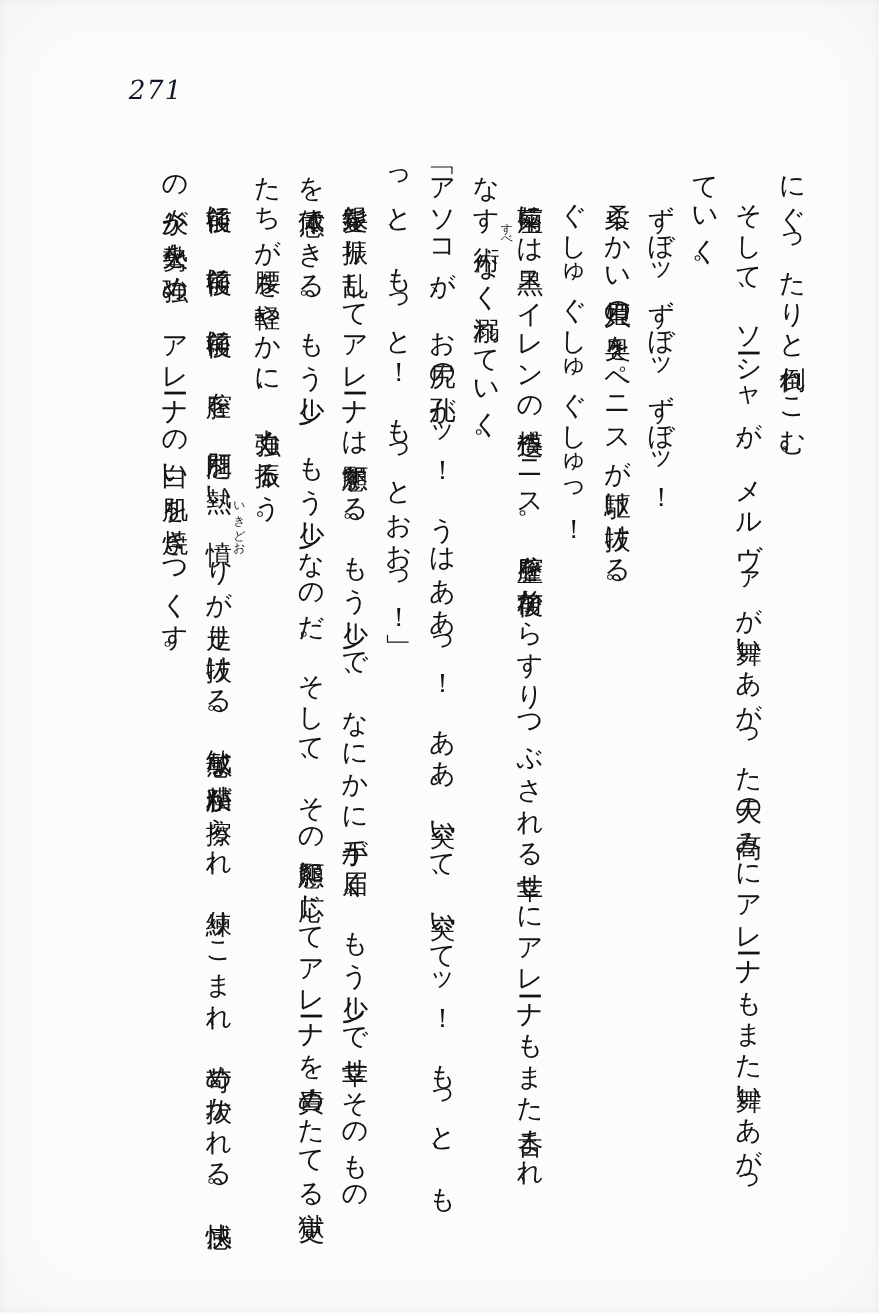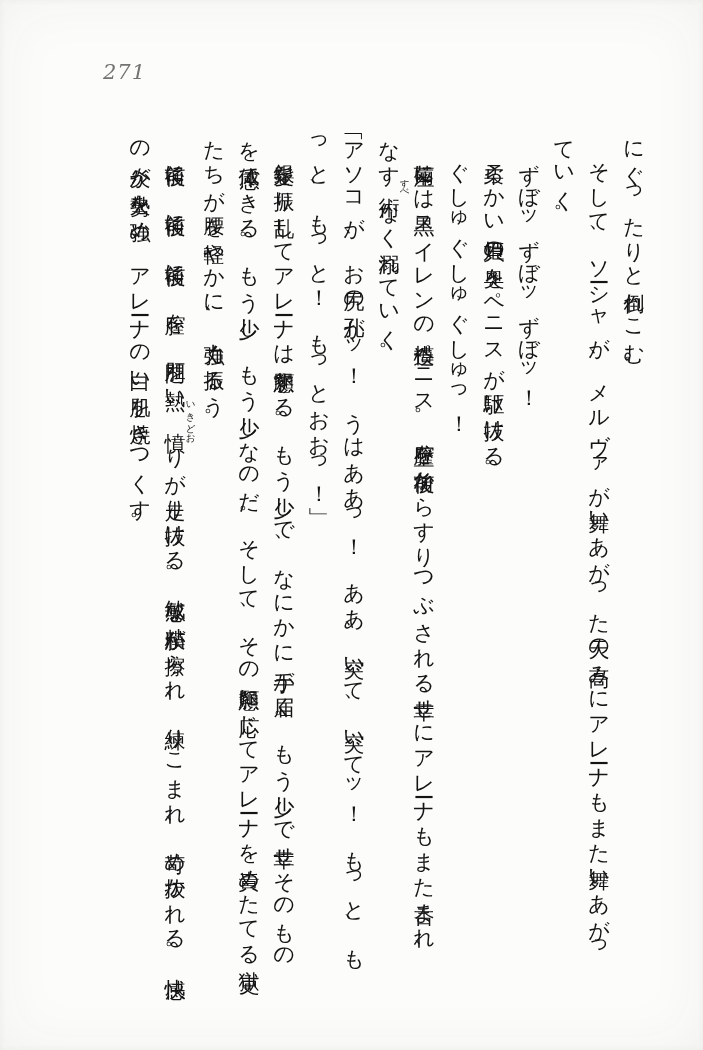--- a/index.html
+++ b/index.html
@@ -16,21 +16,21 @@
     font-family: "DejaVu Serif", "Liberation Serif", serif;
     box-shadow: inset 0 0 60px rgba(60,60,55,0.05), inset 0 0 6px rgba(60,60,55,0.06);
   }
   .page-number {
     position: absolute;
     top: 60px;
     left: 103px;
     font-size: 21px;
     font-style: italic;
     letter-spacing: 1px;
-    color: #737373;
+    color: #0f172a;
   }
   .text-block {
     position: absolute;
     top: 126px;
     right: 52px;
     height: 842px;
     writing-mode: vertical-rl;
     -webkit-writing-mode: vertical-rl;
     text-orientation: mixed;
     font-size: 21px;

